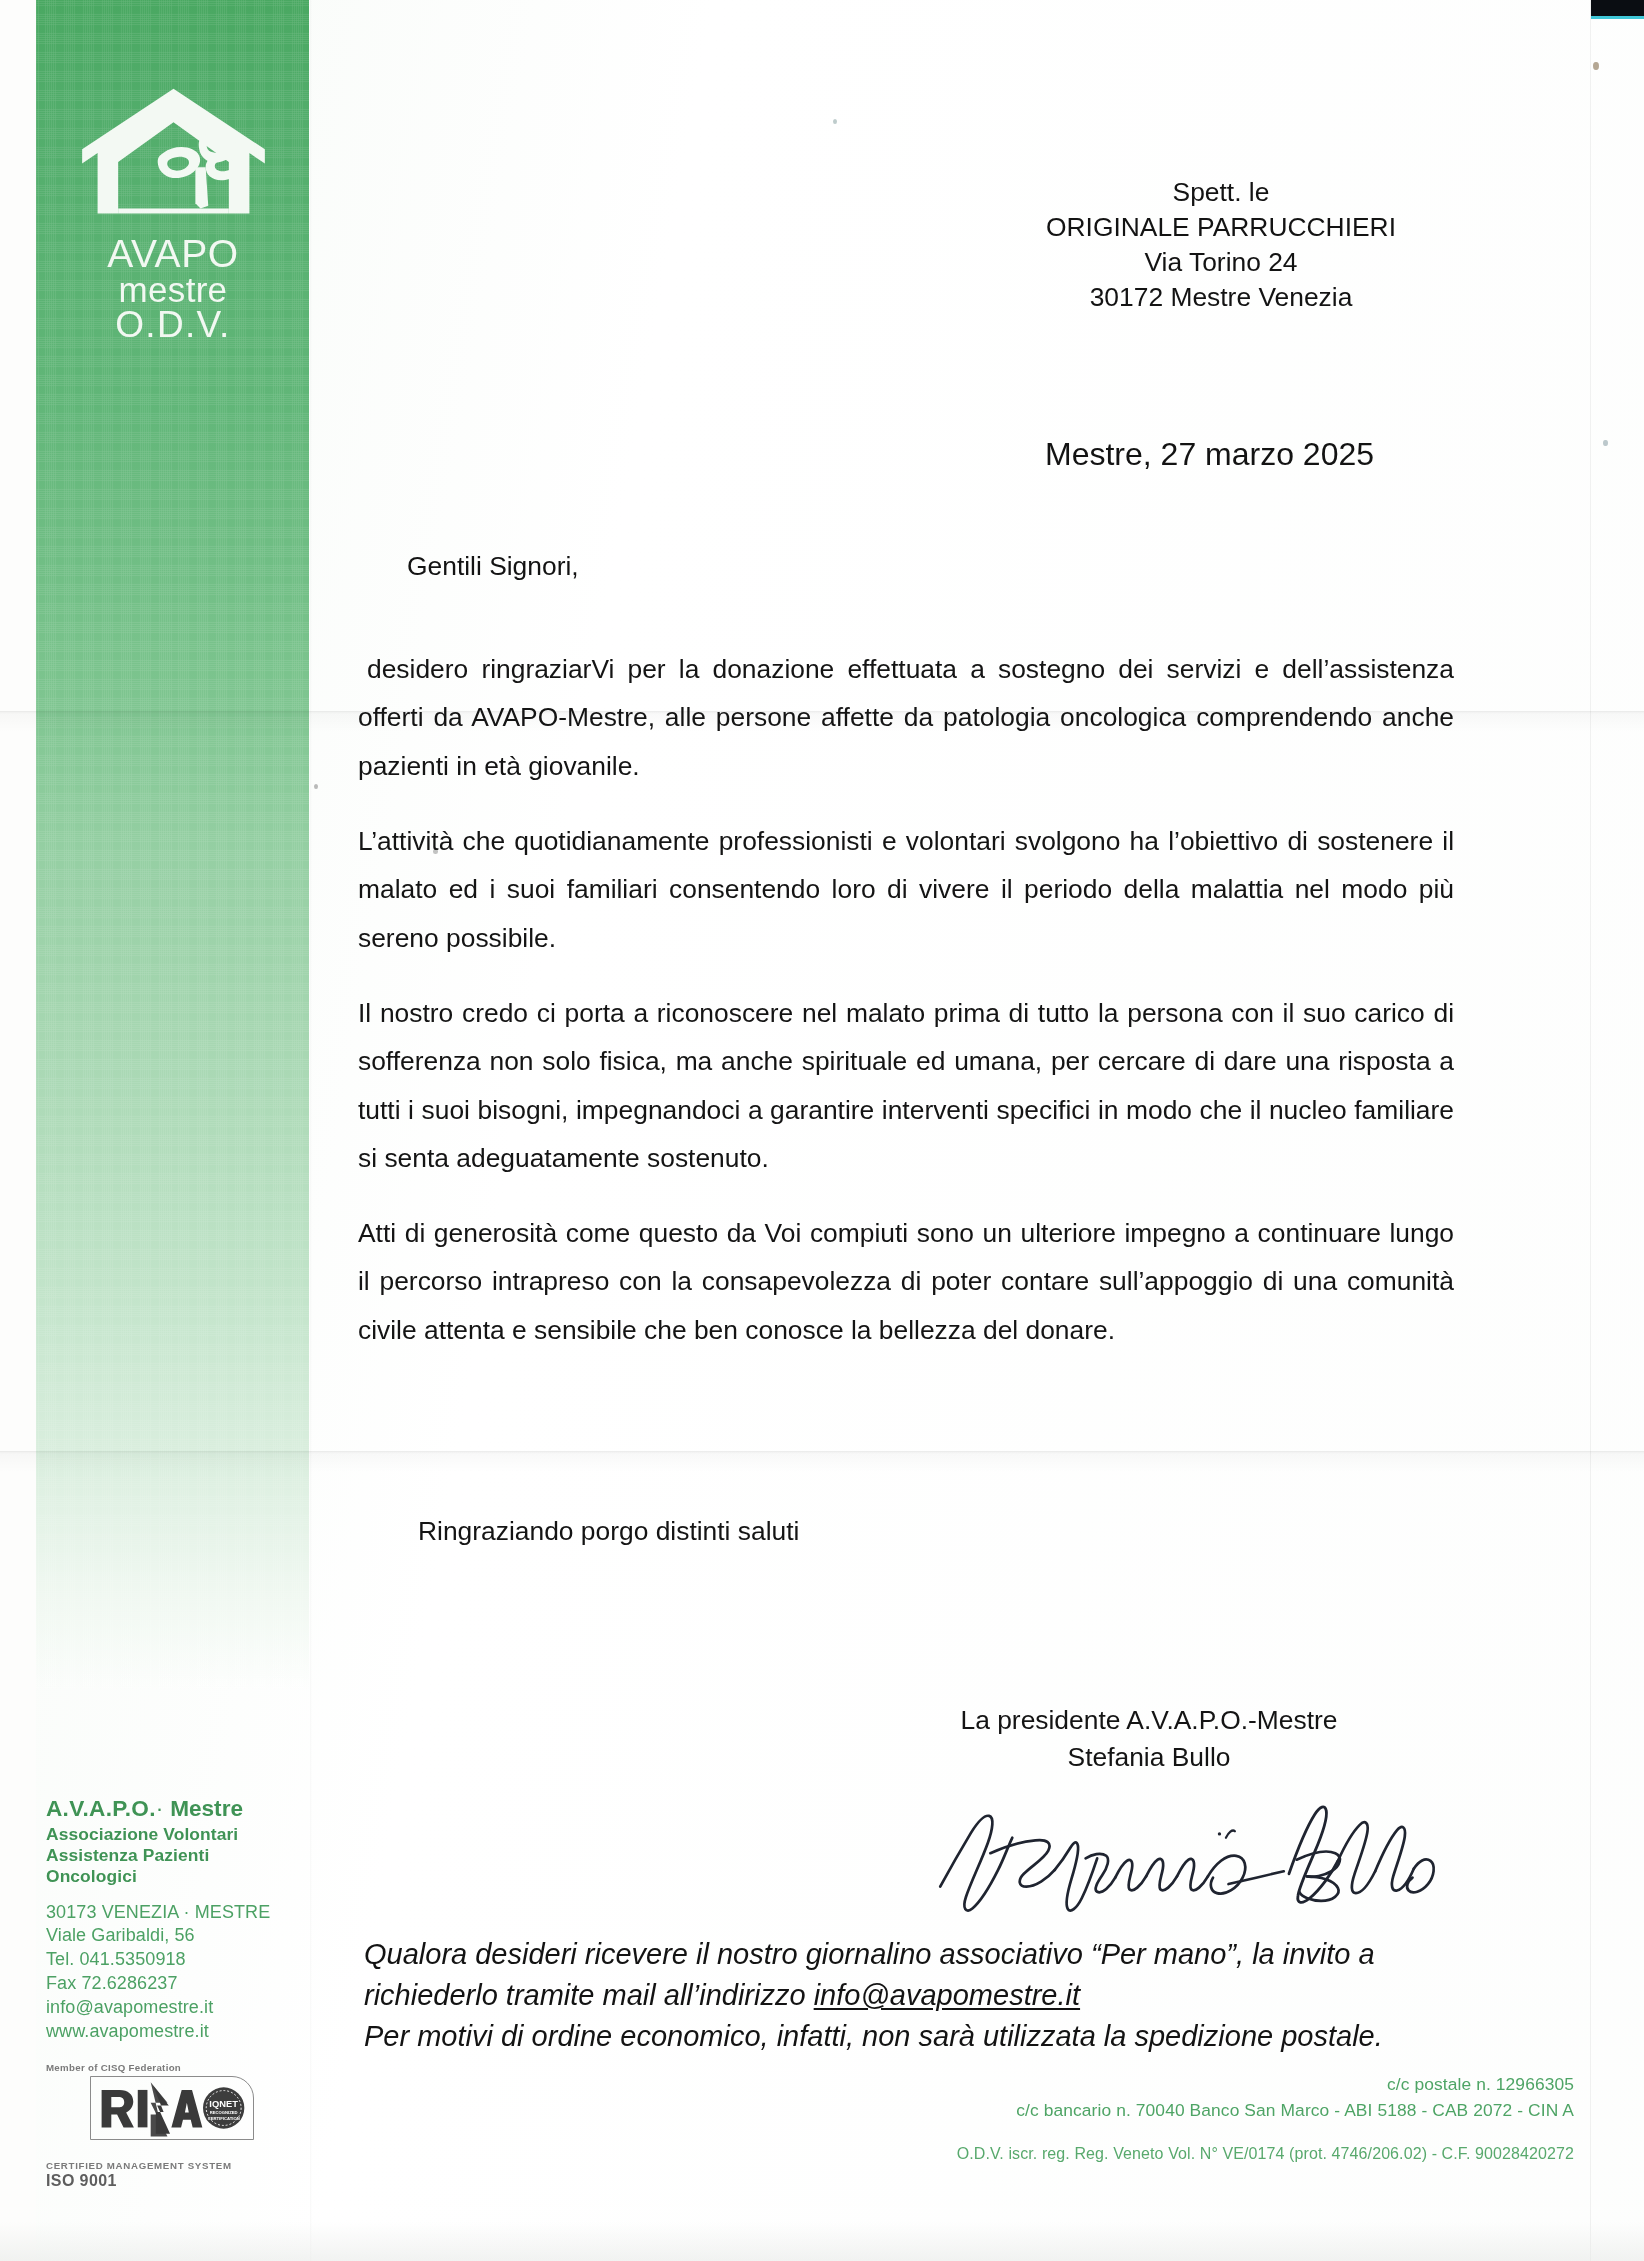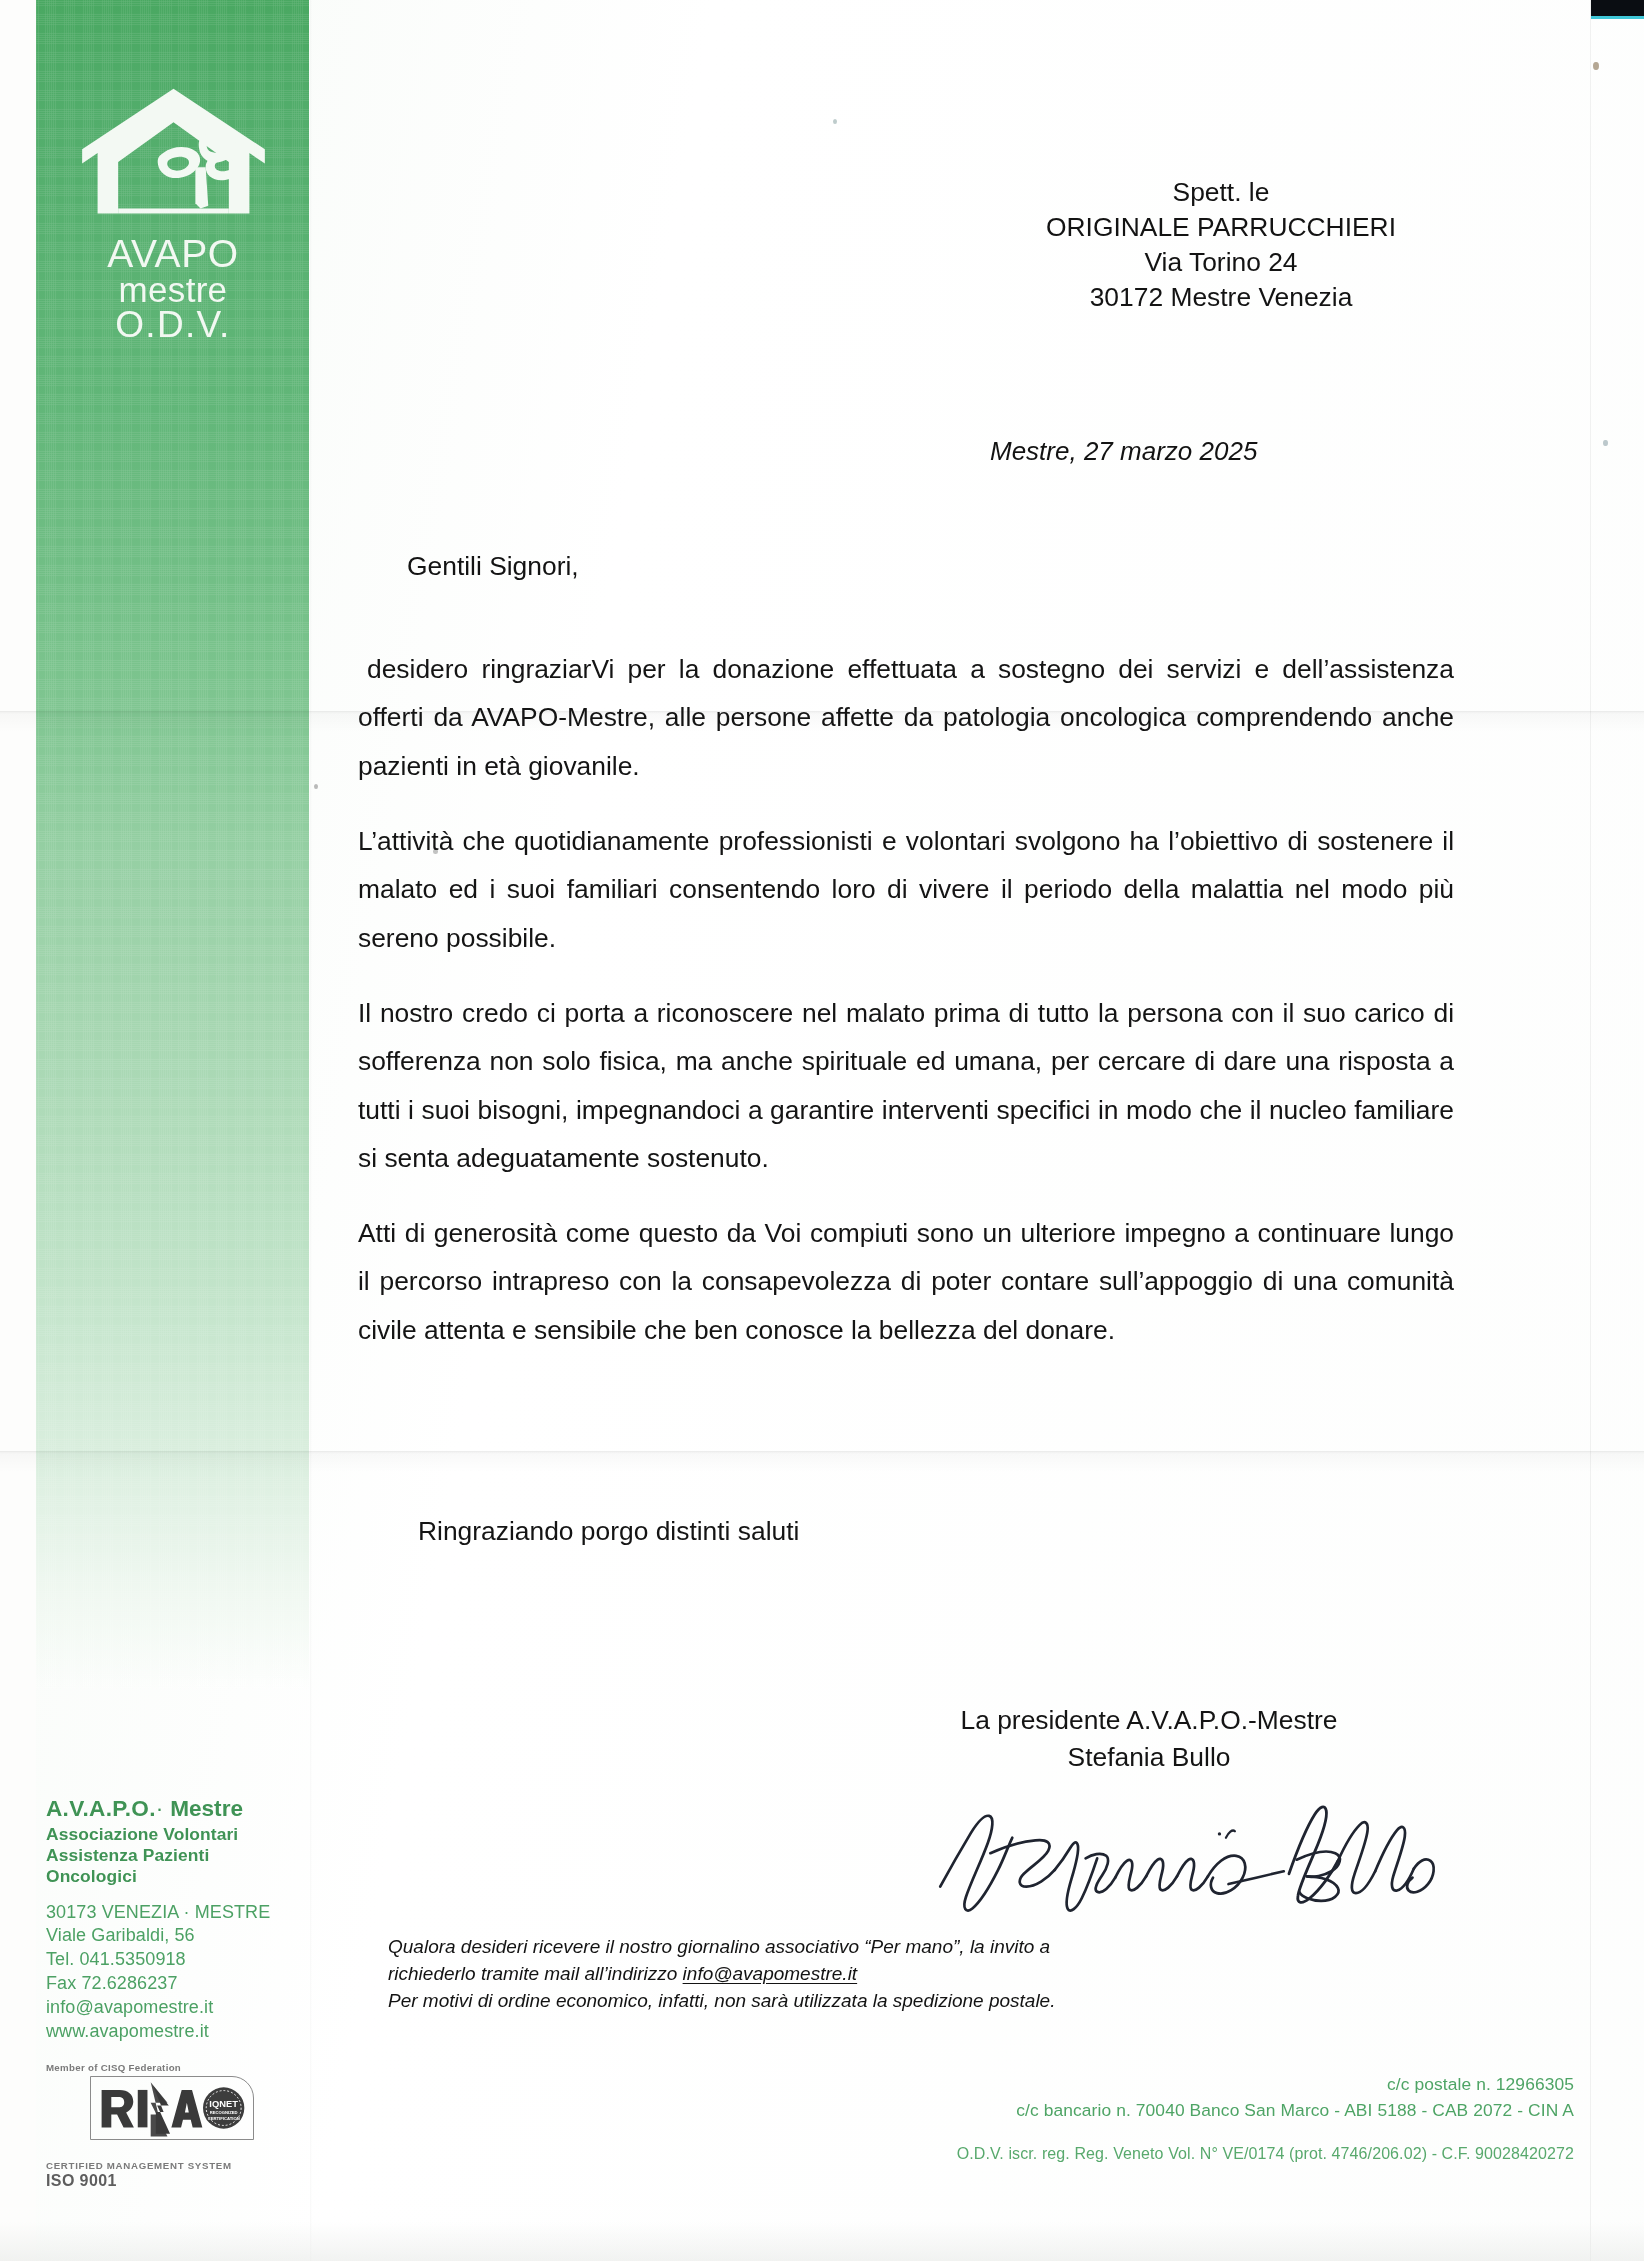--- a/index.html
+++ b/index.html
@@ -129,25 +129,24 @@
     top: 175px;
     width: 490px;
     text-align: center;
     font-size: 26.4px;
     line-height: 1.33;
     color: #131313;
   }
 
   .date-line {
     position: absolute;
-    left: 990px;
+    left: 1045px;
     top: 436px;
-    font-size: 26px;
+    font-size: 32px;
     color: #131313;
-    font-style: italic;
   }
 
   .salutation {
     position: absolute;
     left: 407px;
     top: 551px;
     font-size: 26.4px;
     color: #131313;
   }
 
@@ -188,24 +187,24 @@
     left: 928px;
     top: 1776px;
     width: 516px;
     height: 148px;
     pointer-events: none;
   }
 
   
   .postscript {
     position: absolute;
-    left: 388px;
+    left: 364px;
     top: 1934px;
     width: 1070px;
-    font-size: 19px;
+    font-size: 29px;
     font-style: italic;
     line-height: 1.42;
     color: #131313;
   }
   .postscript .mail {
     text-decoration: underline;
     text-underline-offset: 2.6px;
   }
 
   

